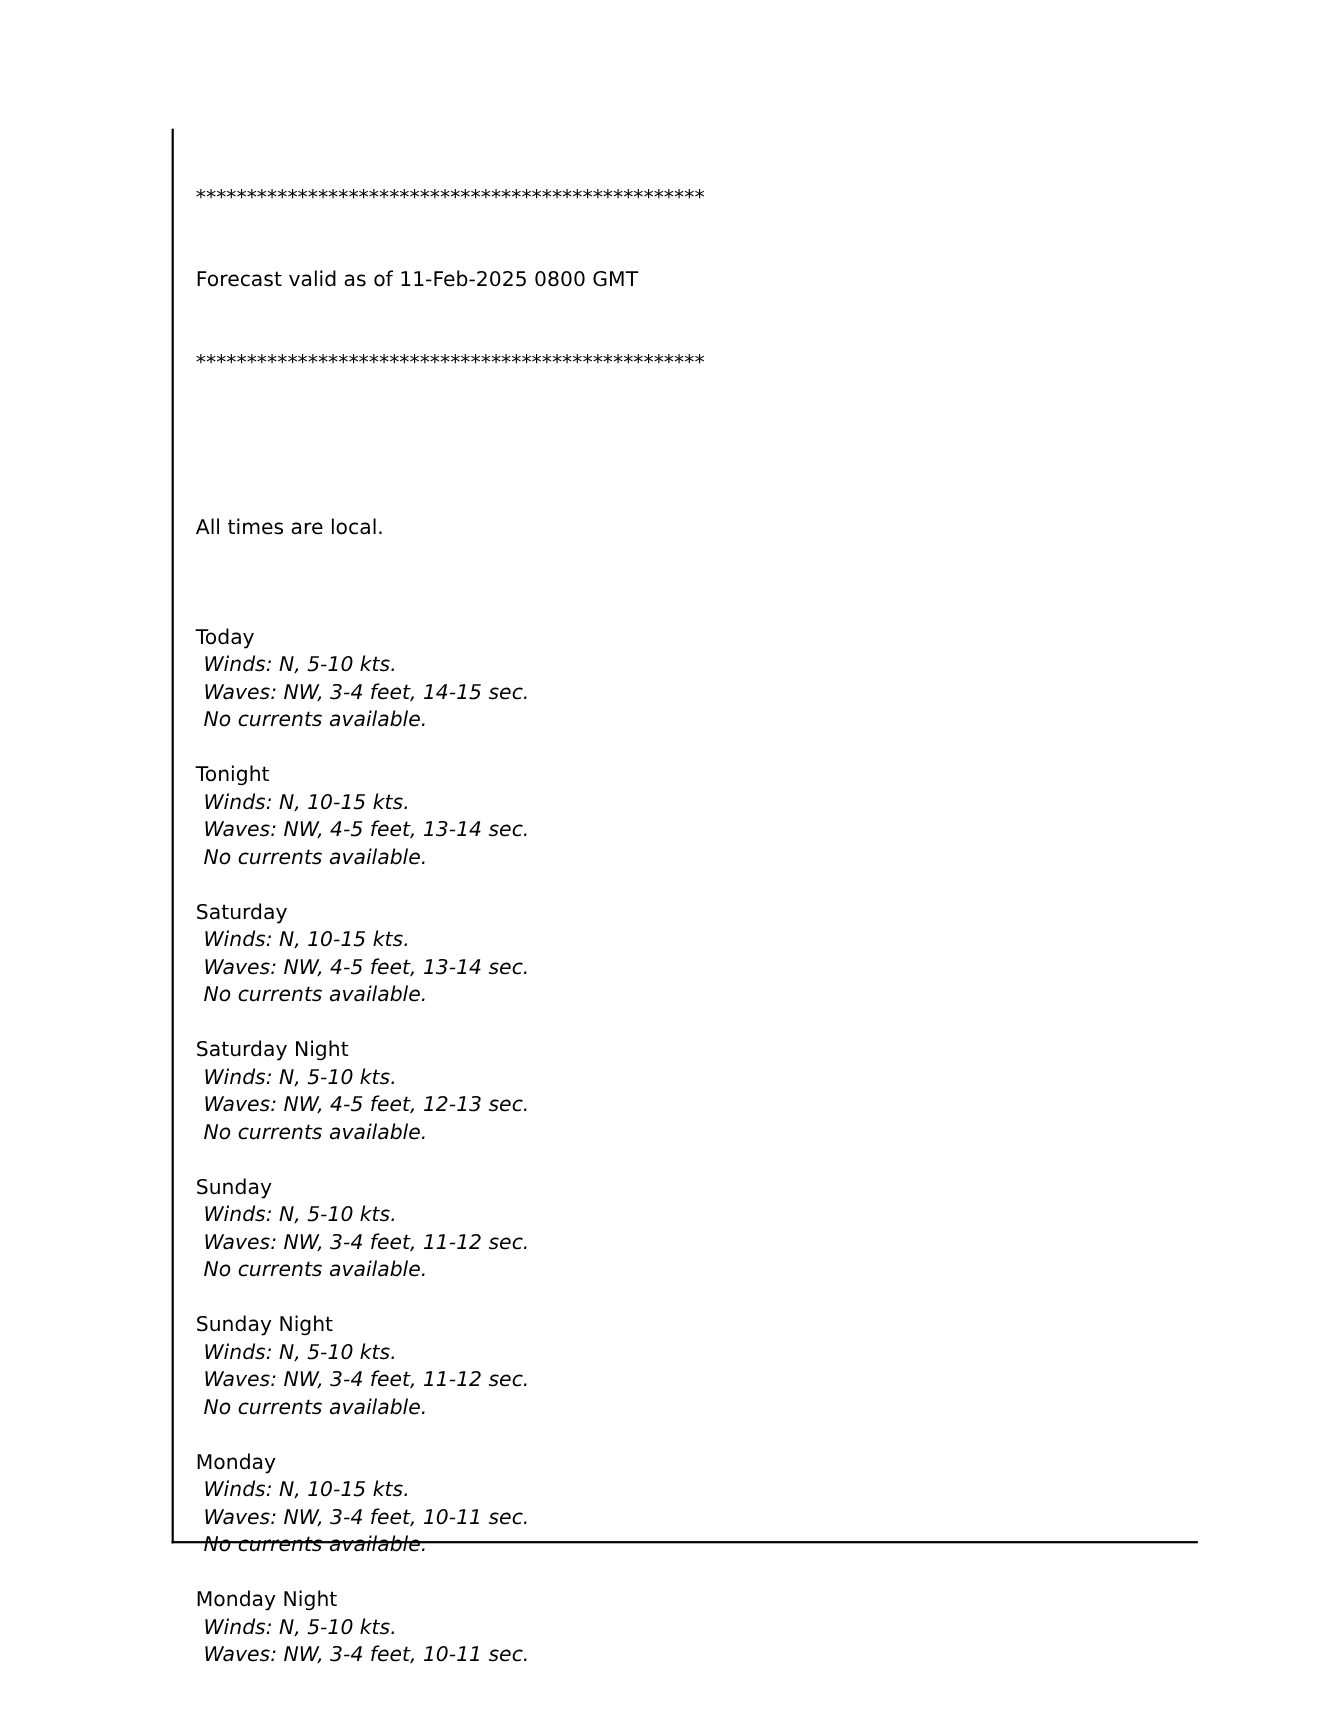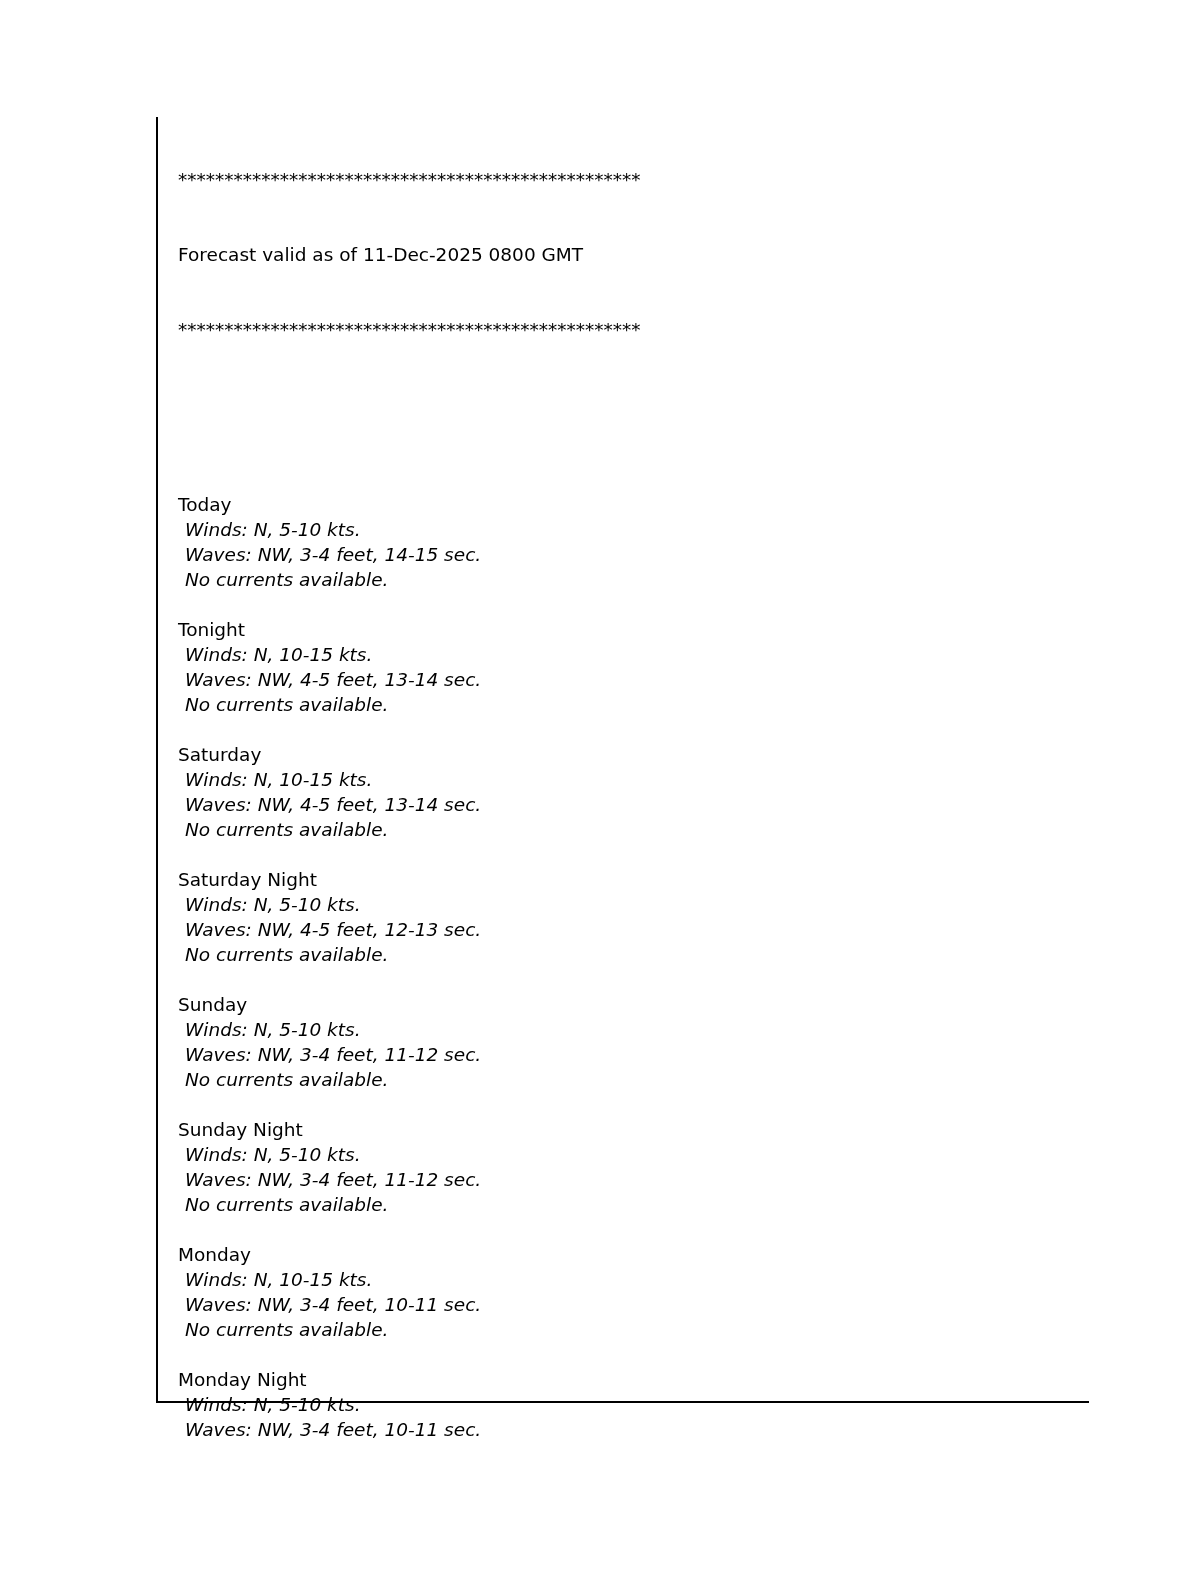--- a/index.html
+++ b/index.html
@@ -44,19 +44,20 @@
 </style>
 </head>
 <body>
 
 <div class="page">
 
   <div class="text-box-border"></div>
 
   <div class="content">
     <div class="line stars">**************************************************</div>
-    <div class="line">Forecast valid as of 11-Dec-2025 0800 GMT</div>
+    <div class="line">Forecast valid as of 11-Feb-2025 0800 GMT</div>
     <div class="line stars">**************************************************</div>
     <div class="line blank"></div>
+    <div class="line">All times are local.</div>
     <div id="sections"><div class="line blank"></div><div class="line">Today</div><div class="line detail">Winds: N, 5-10 kts.</div><div class="line detail">Waves: NW, 3-4 feet, 14-15 sec.</div><div class="line detail">No currents available.</div><div class="line blank"></div><div class="line">Tonight</div><div class="line detail">Winds: N, 10-15 kts.</div><div class="line detail">Waves: NW, 4-5 feet, 13-14 sec.</div><div class="line detail">No currents available.</div><div class="line blank"></div><div class="line">Saturday</div><div class="line detail">Winds: N, 10-15 kts.</div><div class="line detail">Waves: NW, 4-5 feet, 13-14 sec.</div><div class="line detail">No currents available.</div><div class="line blank"></div><div class="line">Saturday Night</div><div class="line detail">Winds: N, 5-10 kts.</div><div class="line detail">Waves: NW, 4-5 feet, 12-13 sec.</div><div class="line detail">No currents available.</div><div class="line blank"></div><div class="line">Sunday</div><div class="line detail">Winds: N, 5-10 kts.</div><div class="line detail">Waves: NW, 3-4 feet, 11-12 sec.</div><div class="line detail">No currents available.</div><div class="line blank"></div><div class="line">Sunday Night</div><div class="line detail">Winds: N, 5-10 kts.</div><div class="line detail">Waves: NW, 3-4 feet, 11-12 sec.</div><div class="line detail">No currents available.</div><div class="line blank"></div><div class="line">Monday</div><div class="line detail">Winds: N, 10-15 kts.</div><div class="line detail">Waves: NW, 3-4 feet, 10-11 sec.</div><div class="line detail">No currents available.</div><div class="line blank"></div><div class="line">Monday Night</div><div class="line detail">Winds: N, 5-10 kts.</div><div class="line detail">Waves: NW, 3-4 feet, 10-11 sec.</div></div>
   </div>
 
 </div>
 
 </body></html>

